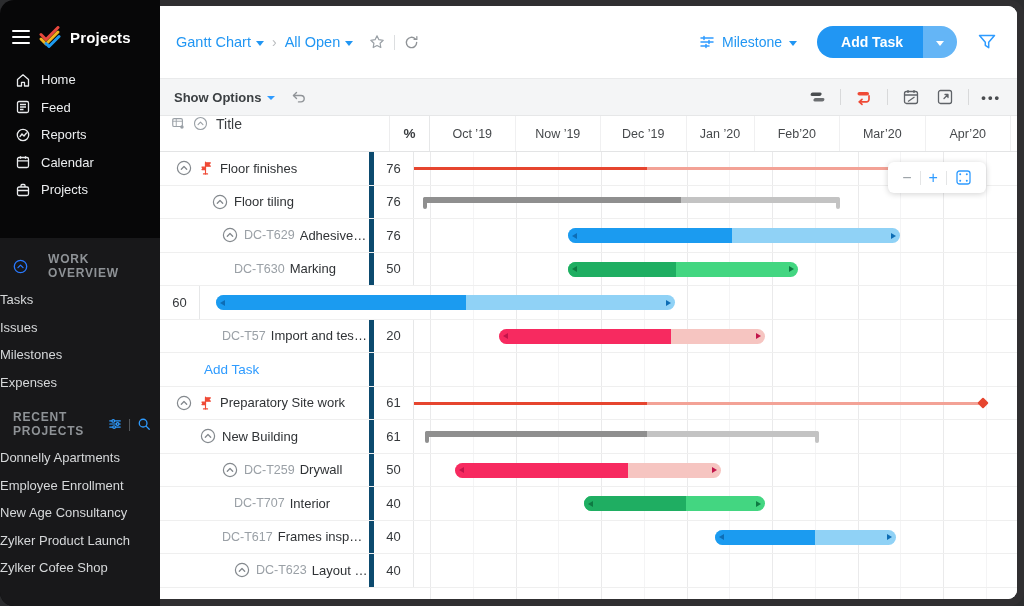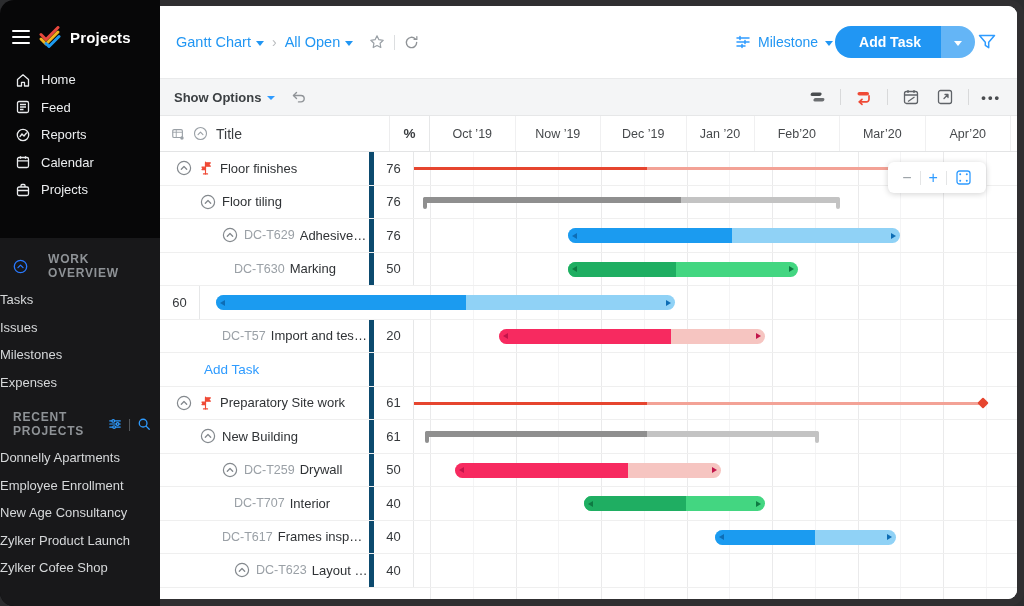--- a/index.html
+++ b/index.html
@@ -29,38 +29,38 @@
   
   #main { position:absolute; left:160px; top:6px; right:7px; bottom:7px; background:#fff; border-radius:0 9px 9px 0; overflow:hidden; display:flex; flex-direction:column; }
   
   .hdr { height:72px; display:flex; align-items:center; justify-content:space-between; padding:0 20px 0 16px; background:#fff; }
   .crumbs { display:flex; align-items:flex-end; gap:8px; font-size:14.5px; color:#2196f3; font-weight:500; }
   .crumb { display:flex; align-items:center; gap:5px; cursor:pointer; }
   .caret-dn { width:0; height:0; border-left:4.5px solid transparent; border-right:4.5px solid transparent; border-top:5px solid #2196f3; margin-top:2px; }
   .crumb-sep { color:#b9bcbf; font-size:14px; }
   .hdr-mini { display:flex; align-items:center; gap:9px; margin-left:8px; color:#8f9397; }
   .vline { width:1px; height:15px; background:#dcdee0; }
-  .hdr-right { display:flex; align-items:center; gap:2px;text-align:center; }
+  .hdr-right { display:flex; align-items:center; gap:20px;text-align:center; }
   .milestone-dd { display:flex; align-items:center; gap:7px; color:#2196f3; font-size:14px; cursor:pointer; }
   .addtask-btn { display:flex; align-items:stretch; height:32px; border-radius:16px; overflow:hidden; cursor:pointer; }
   .addtask-main { background:#2196f3; color:#fff; font-size:14px; font-weight:600; display:flex; align-items:center; padding:0 20px 0 24px; }
   .addtask-caret { background:#64b5f6; width:34px; display:flex; align-items:center; justify-content:center; }
   .addtask-caret .caret-dn { border-top-color:#fff; }
   
   .tbar { height:38px; background:#f4f5f6; border-top:1px solid #e9eaeb; border-bottom:1px solid #e6e7e8; display:flex; align-items:center; justify-content:space-between; padding:0 16px 0 14px; }
   .tbar-left { display:flex; align-items:center; gap:16px; }
   .showopts { display:flex; align-items:center; gap:6px; font-size:13px; font-weight:600; color:#3c4043; cursor:pointer; }
   .chev-blue { width:0; height:0; border-left:4px solid transparent; border-right:4px solid transparent; border-top:4.5px solid #2e9bff; margin-top:2px; }
   .tbar-right { display:flex; align-items:center; gap:12px; }
   .tbtn { width:22px; height:22px; display:flex; align-items:center; justify-content:center; cursor:pointer; }
   .tsep { width:1px; height:16px; background:#d8d9da; }
   .dots { color:#4a4d50; font-size:13px; letter-spacing:2px; font-weight:bold; cursor:pointer; }
   
   .ghead { height:36px; display:flex; border-bottom:1px solid #e3e4e5; background:#fff; }
-  .gh-title { width:230px; display:flex; align-items:center; gap:8px; padding-left:11px; border-right:1px solid #ededee; font-size:14px; color:#3a3d40; }
+  .gh-title { width:230px; display:flex; gap:8px; padding-left:11px; border-right:1px solid #ededee; font-size:14px; color:#3a3d40; }
   .gh-pct { width:40px; display:flex; align-items:center; justify-content:center; border-right:1px solid #e6e7e8; font-size:13.5px; color:#3a3d40; font-weight:600; }
   .gh-months { flex:1; display:flex; overflow:hidden; }
   .month-cell { flex:0 0 auto; display:flex; align-items:center; justify-content:center; font-size:12.5px; color:#46494c; border-right:1px solid #f0f0f1; }
   
   .gbody { position:relative; flex:1; background:#fff; overflow:hidden; }
   .gridlines { position:absolute; left:270px; top:0; right:0; bottom:0; pointer-events:none; }
   .gl { position:absolute; top:0; bottom:0; width:1px; }
   .g-row { display:flex; height:33.5px; border-bottom:1px solid #efefef; position:relative; }
   .cell-title { width:214px; display:flex; align-items:center; border-right:5px solid #0c4a6e; overflow:hidden; white-space:nowrap; }
   .cell-pct { width:40px; display:flex; align-items:center; justify-content:center; border-right:1px solid #e6e7e8; font-size:13px; color:#35383b; }
@@ -377,21 +377,21 @@
             <div class="lane">
               <div class="mline" style="left:0.0px;width:562.6px">
                 <div class="mline-track" style="background:#f3a296">
                   <div class="mline-fill" style="width:233.4px;background:#e6452f"></div>
                 </div>
                 <span class="mline-diamond" style="background:#e6452f"></span>
               </div>
             </div>
           </div>
           <div class="g-row">
-            <div class="cell-title" style="padding-left:40px">
+            <div class="cell-title" style="padding-left:52px">
               <span class="chev-circ">
                 <svg width="16" height="16" viewBox="0 0 16 16">
                   <circle cx="8" cy="8" r="6.6" fill="none" stroke="#84898e" stroke-width="1.2"></circle>
                   <path d="M5.3 9.2 8 6.5l2.7 2.7" fill="none" stroke="#84898e" stroke-width="1.3" stroke-linecap="round" stroke-linejoin="round"></path>
                 </svg>
               </span>
               <span class="t-name">Floor tiling</span>
             </div>
             <div class="cell-pct">76</div>
             <div class="lane">

